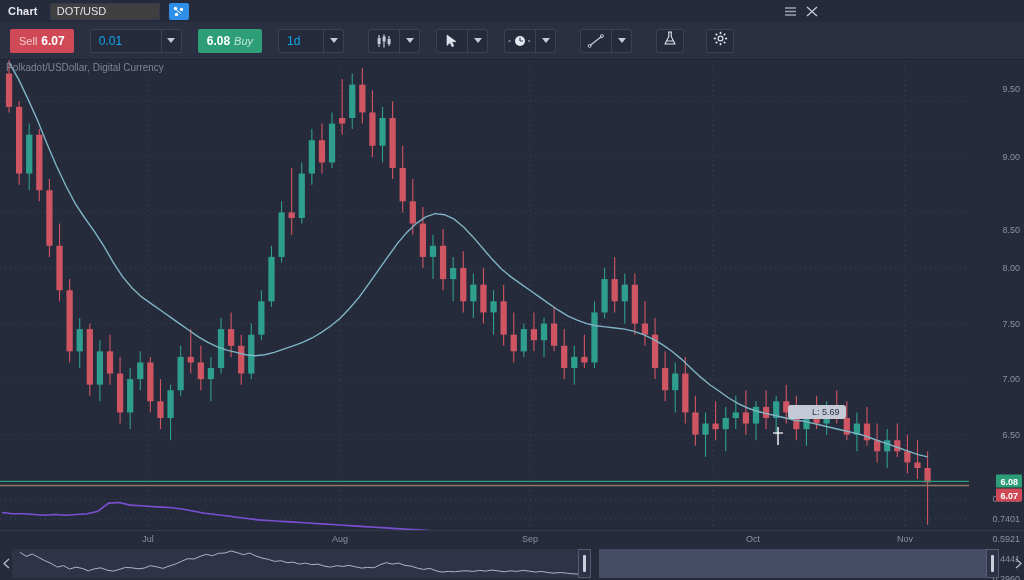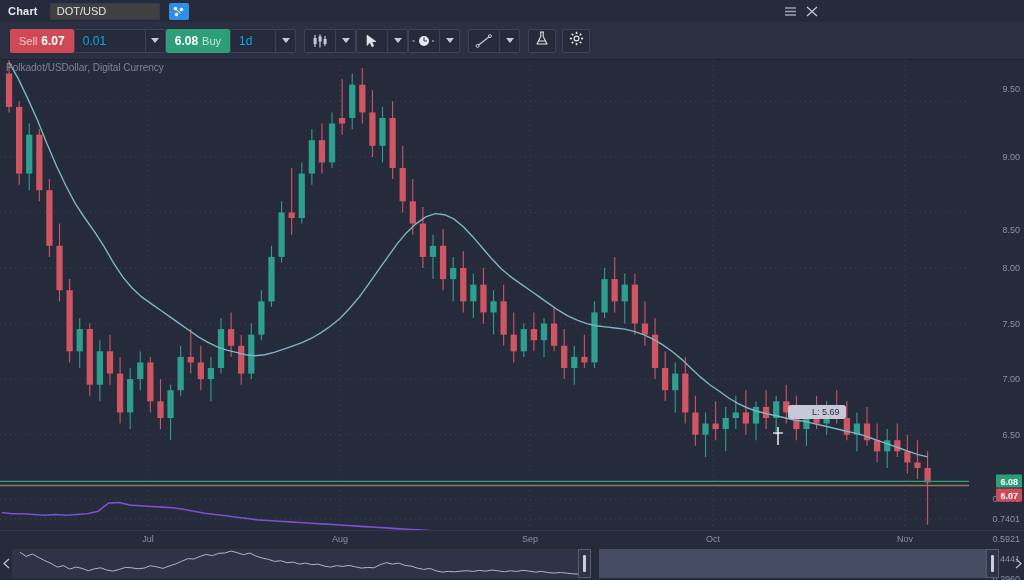--- a/index.html
+++ b/index.html
@@ -34,30 +34,30 @@
   .win-ctrls {
     position: absolute; right: 6px; top: 0; height: 22px;
     display: flex; align-items: center; gap: 9px;
   }
   .win-ctrls span { cursor: pointer; display: flex; align-items: center; }
 
   
   .toolbar {
     position: absolute; top: 22px; left: 0; width: 1024px; height: 38px;
     background: #2a2f42; border-bottom: 1px solid #1e2231;
-    display: flex; align-items: center; padding-left: 10px; gap: 0;
+    display: flex; align-items: center; padding-left: 10px; gap: 16px;
   }
   .btn-sell, .btn-buy {
     height: 24px; display: flex; align-items: center; gap: 4px;
     padding: 0 9px; border-radius: 2px; font-size: 12px; cursor: pointer;
   }
   .btn-sell { background: #cf4a56; }
   .btn-buy  { background: #2e9e78; }
   .btn-sell .lbl, .btn-buy .lbl { color: #f2c9cd; font-size: 11px; }
-  .btn-buy .lbl { color: #bfe6d6; }
+  .btn-buy .lbl { color: #bfe6d6; font-style: italic; }
   .btn-sell .val, .btn-buy .val { color: #ffffff; font-weight: bold; }
 
   .dropdown {
     height: 24px; background: #262b3c; border: 1px solid #3a4158;
     border-radius: 2px; display: flex; align-items: center;
     color: #0ea5e9; font-size: 12px; cursor: pointer;
   }
   .dropdown .dd-val { padding: 0 8px; }
   .dropdown .dd-arrow {
     border-left: 1px solid #3a4158; height: 100%;
@@ -526,21 +526,21 @@
         <div class="price-tag tag-ask" style="top: 421.333px;">6.08</div>
         <div class="price-tag tag-bid" style="top: 435.444px;">6.07</div>
       </div>
     <div class="tooltip-low" id="low-tip" style="left: 788px; top: 345px; padding-left: 24px;">L: 5.69</div>
   </div>
 
   <div class="time-axis" id="time-axis">
       <div class="t-lbl" style="left: 148px;">Jul</div>
       <div class="t-lbl" style="left: 340px;">Aug</div>
       <div class="t-lbl" style="left: 530px;">Sep</div>
-      <div class="t-lbl" style="left: 713px;">Oct</div>
+      <div class="t-lbl" style="left: 753px;">Oct</div>
       <div class="t-lbl" style="left: 905px;">Nov</div>
     </div>
 
   <div class="overview">
     <div class="ov-arrow">
       <svg width="7" height="11" viewBox="0 0 7 11" aria-hidden="true">
         <path d="M6 1 L1 5.5 L6 10" stroke="#b6bccb" stroke-width="1.3" fill="none"></path>
       </svg>
     </div>
     <div class="ov-track" id="ov-track">

